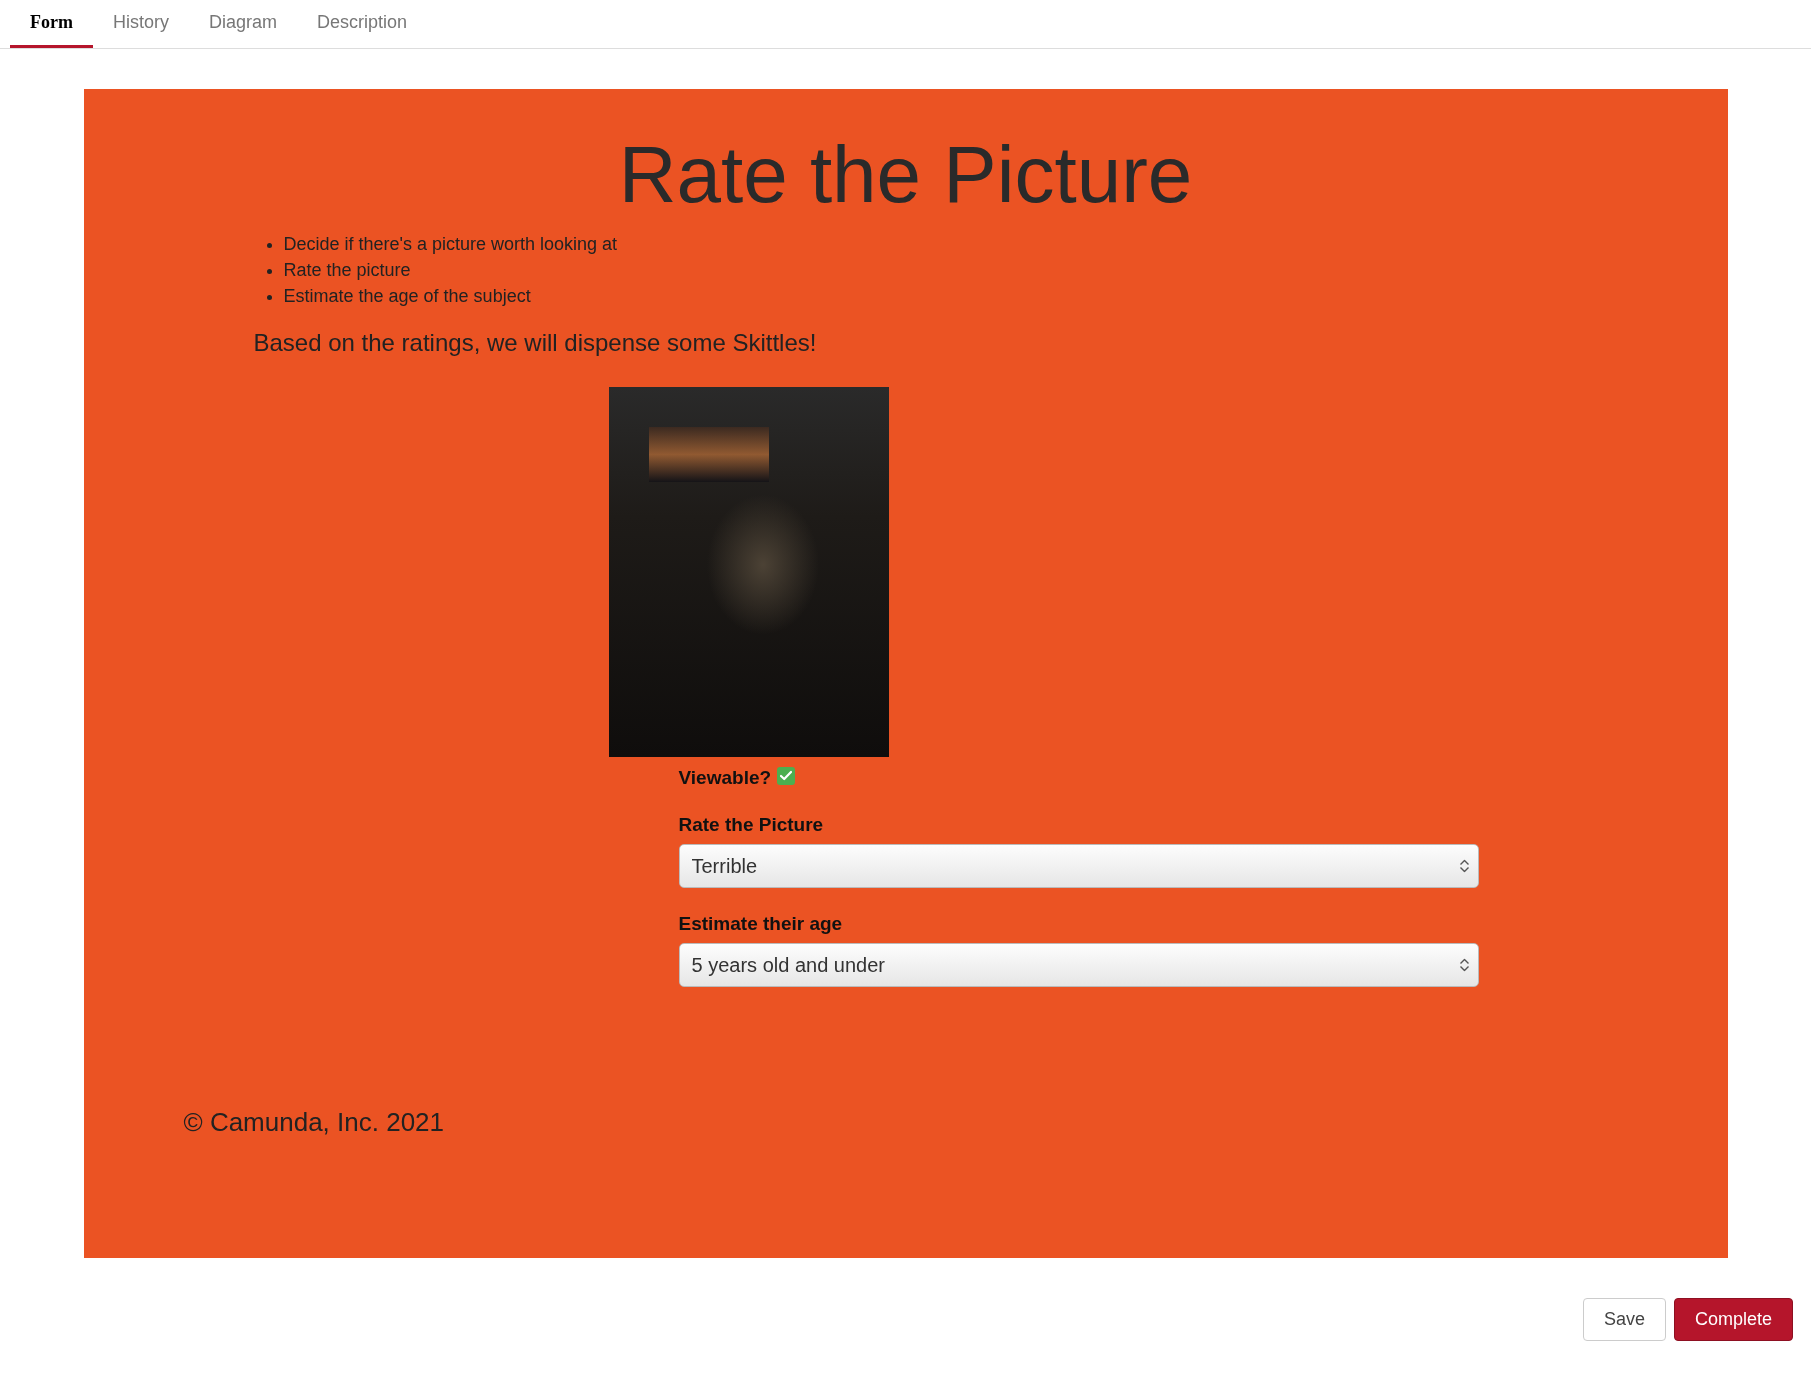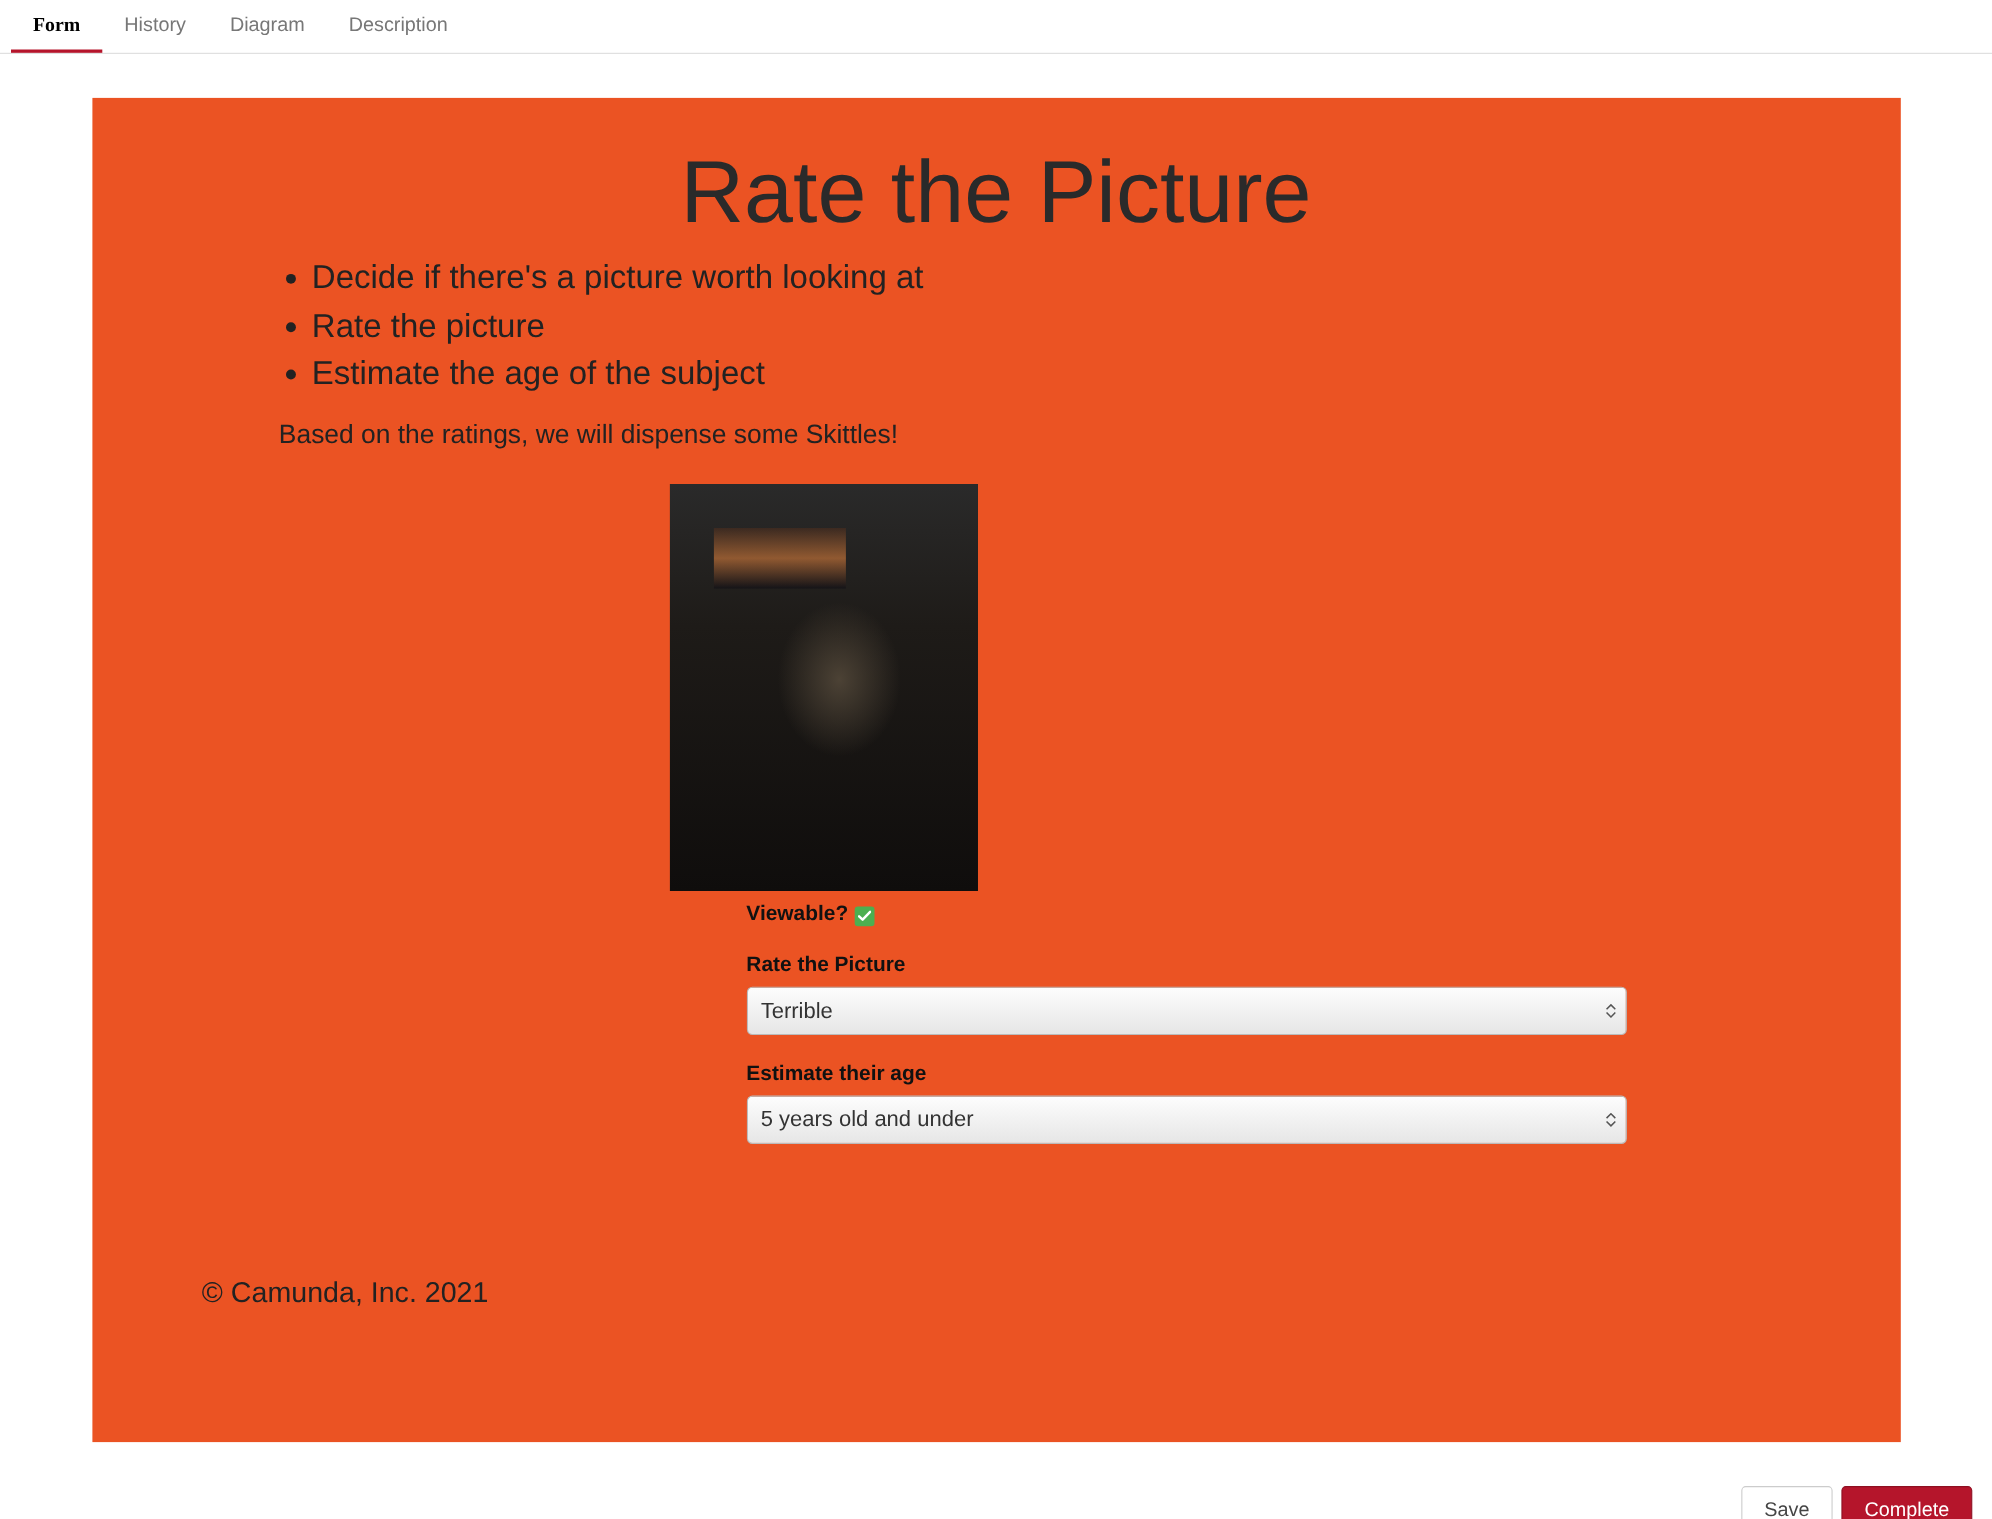--- a/index.html
+++ b/index.html
@@ -55,21 +55,21 @@
     }
     .instructions {
       margin-left: 70px;
       margin-bottom: 20px;
     }
     .instructions ul {
       list-style: disc;
       padding-left: 30px;
     }
     .instructions li {
-      font-size: 30px;
+      font-size: 18px;
       line-height: 1.45;
       color: #222;
     }
     .sub-text {
       font-size: 24px;
       color: #222;
       margin-left: 70px;
       margin-bottom: 30px;
     }
     .pic-block {
@@ -104,21 +104,21 @@
       margin-left: 495px;
       margin-top: 10px;
       width: 800px;
       max-width: calc(100% - 495px);
     }
     .viewable-row {
       font-weight: 700;
       font-size: 19px;
       color: #111;
       display: flex;
-      align-items: flex-end;
+      align-items: flex-start;
       gap: 6px;
       margin-bottom: 25px;
     }
     .check-icon {
       width: 18px;
       height: 18px;
       background: #4caf50;
       border-radius: 3px;
       display: inline-flex;
       align-items: center;

